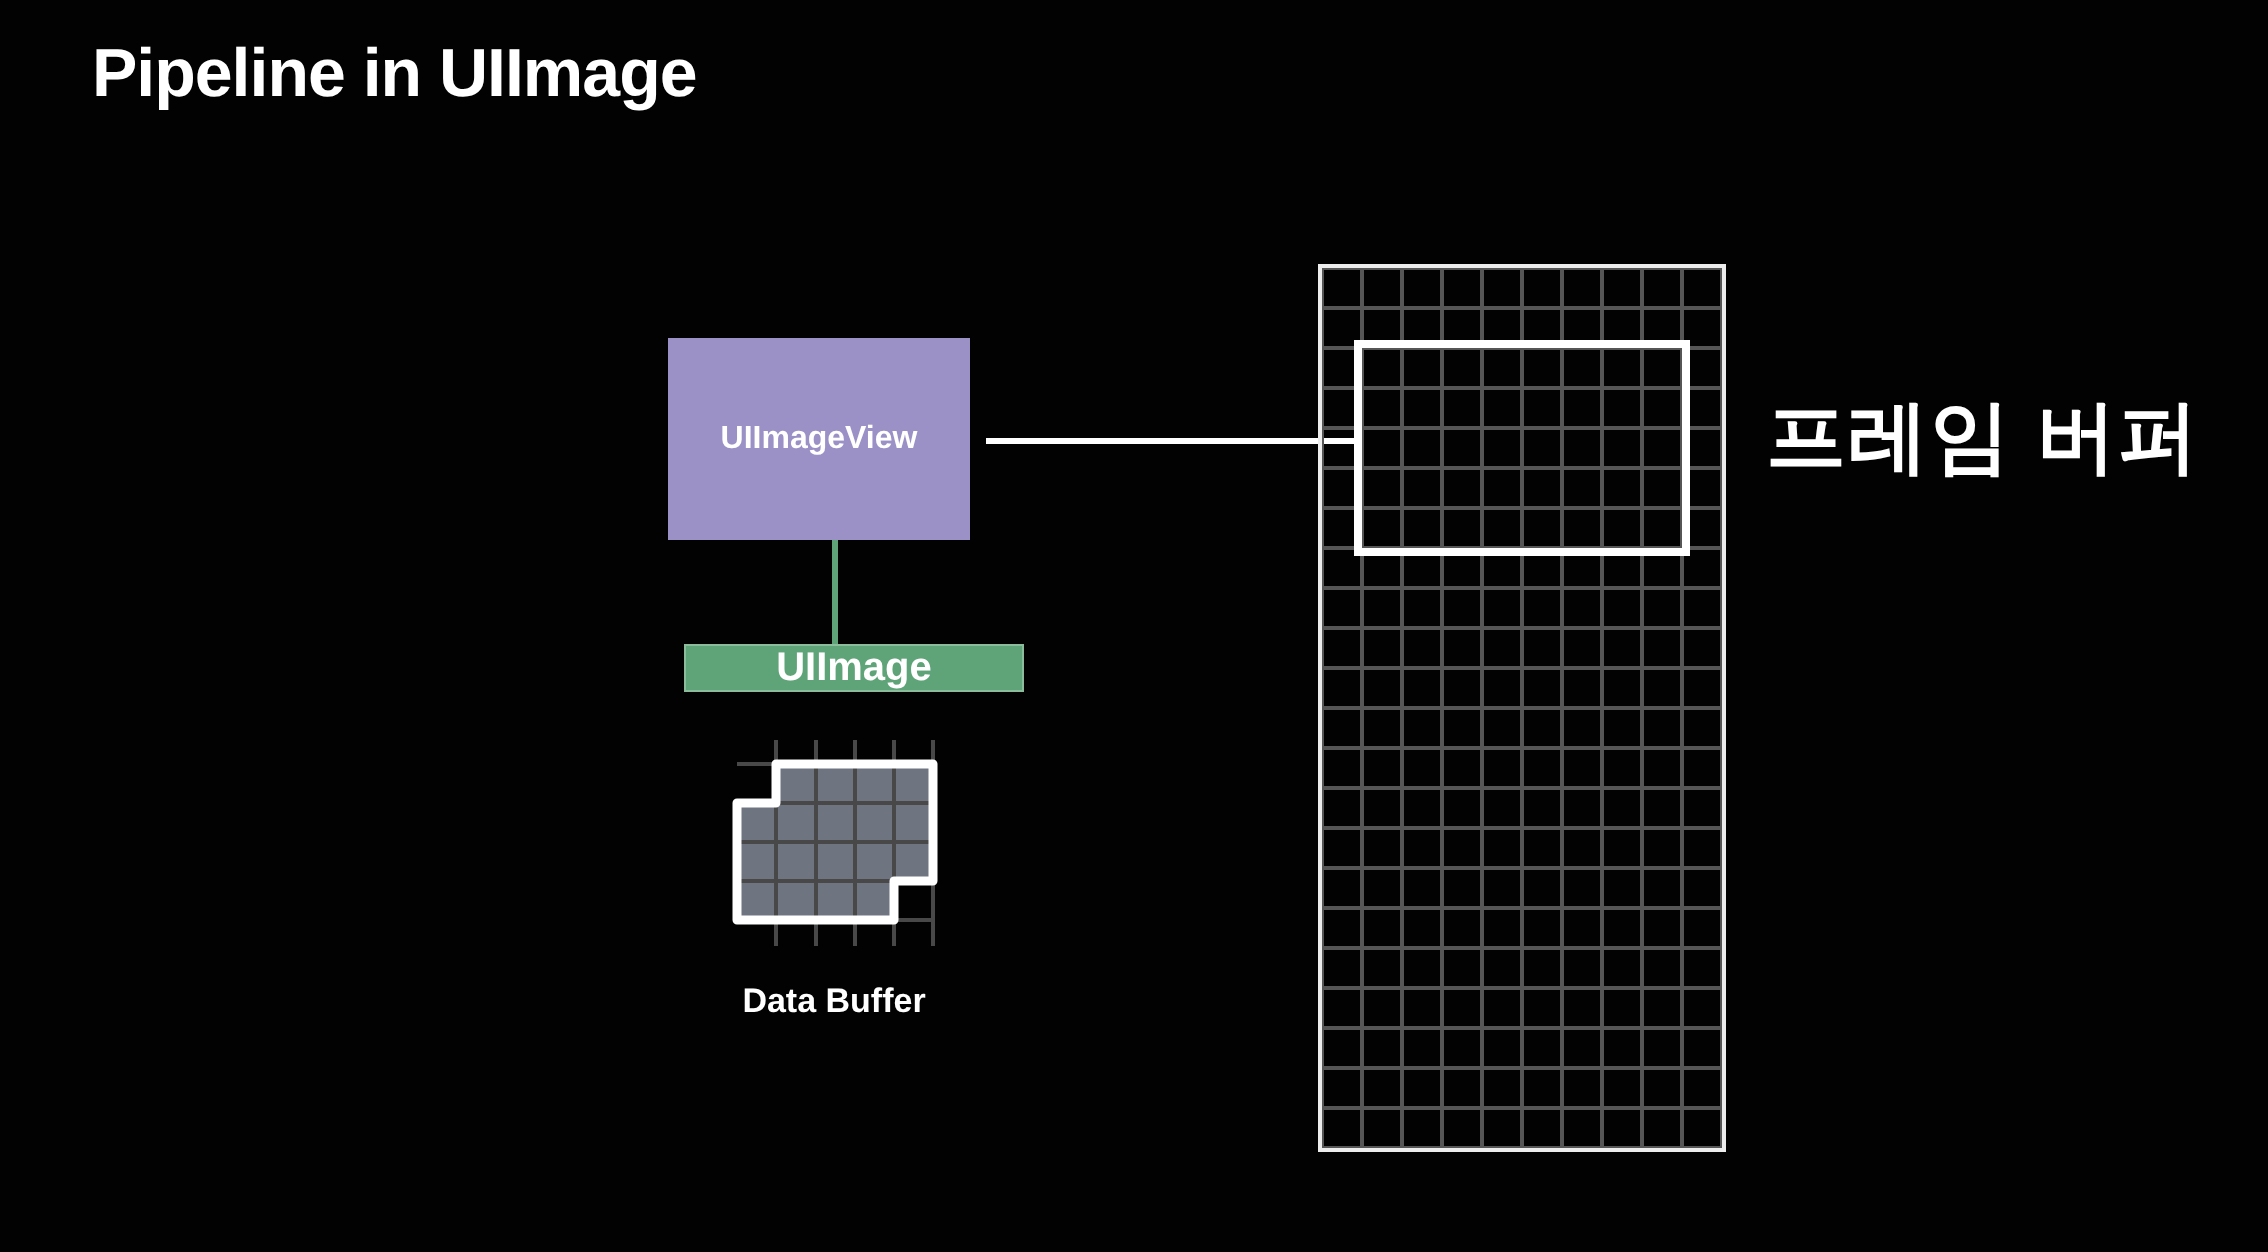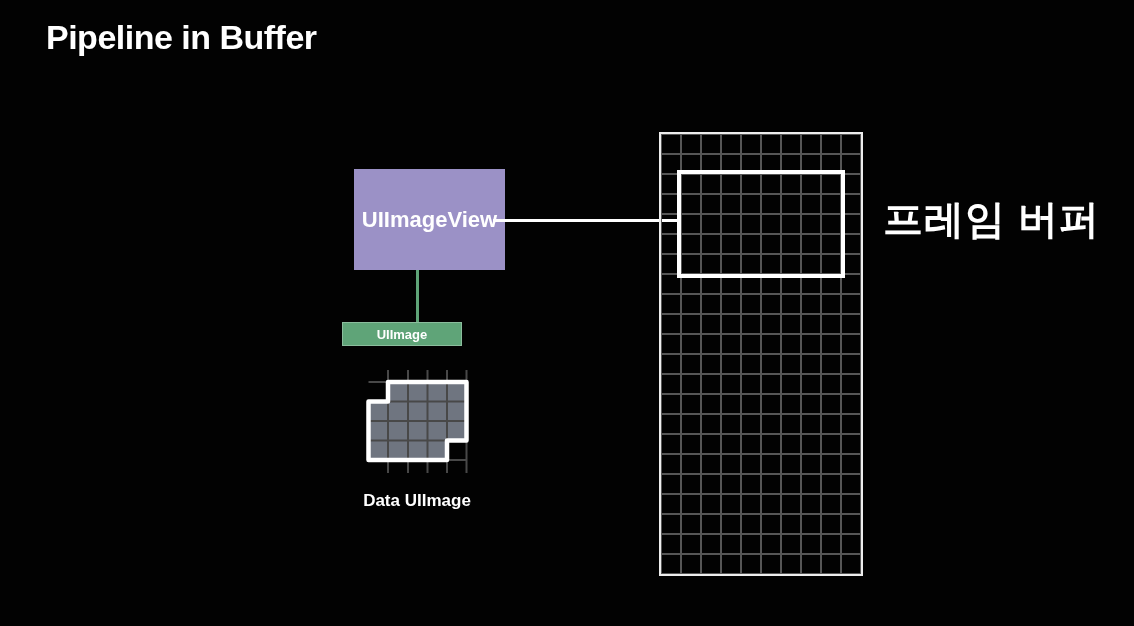--- a/index.html
+++ b/index.html
@@ -8,36 +8,36 @@
     position: relative; overflow: hidden;
     background: var(--background, #020202);
     font-family: "Liberation Sans", "DejaVu Sans", sans-serif;
   }
   .slide-title {
     position: absolute; left: 46px; top: 18px;
     font-size: 34px; font-weight: 700; letter-spacing: -0.5px;
     color: var(--text, #fff);
   }
   .box-uiimageview {
-    position: absolute; left: 354px; top: 169px; width: 151px; height: 101px;
+    position: absolute; left: 334px; top: 169px; width: 151px; height: 101px;
     background: var(--uiimageview_fill, #9b91c6);
     display: flex; align-items: center; justify-content: center;
-    color: var(--text, #fff); font-size: 22px; font-weight: 600;
+    color: var(--text, #fff); font-size: 16px; font-weight: 600;
   }
   .green-connector {
     position: absolute; left: 416px; top: 270px; width: 3px; height: 52px;
     background: var(--connector_green, #5fa478);
   }
   .box-uiimage {
-    position: absolute; left: 342px; top: 322px; width: 120px; height: 24px;
+    position: absolute; left: 342px; top: 322px; width: 170px; height: 24px;
     box-sizing: border-box;
     background: var(--uiimage_fill, #5fa478);
     border: 1px solid rgba(255,255,255,0.28);
     display: flex; align-items: center; justify-content: center;
-    color: var(--text, #fff); font-size: 13px; font-weight: 600;
+    color: var(--text, #fff); font-size: 20px; font-weight: 600;
   }
   .data-buffer-svg { position: absolute; left: 350px; top: 362px; }
   .data-buffer-label {
     position: absolute; left: 342px; top: 491px; width: 150px;
     text-align: center; color: var(--text, #fff);
     font-size: 17px; font-weight: 600;
   }
   .white-connector {
     position: absolute; left: 493px; top: 219px; width: 186px; height: 3px;
     background: var(--connector_white, #fff);
@@ -58,21 +58,21 @@
   }
   .fb-label {
     position: absolute; left: 851px; top: 197px;
     color: var(--text, #fff); font-size: 40px; font-weight: 700;
     letter-spacing: 1px; white-space: nowrap; line-height: 1.1; margin-left: 32px;
   }
 </style>
 </head>
 <body style="--background: #020202; --uiimageview_fill: #9b91c6; --uiimage_fill: #5fa478; --connector_green: #5fa478; --connector_white: #ffffff; --grid_line: #565656; --grid_border: #ededed; --buffer_fill: #6f7580; --buffer_grid_line: #484848; --text: #ffffff;">
 
-<div class="slide-title">Pipeline in Buffer</div>
+<div class="slide-title">Pipeline in UIImage</div>
 
 <div class="box-uiimageview">
   <span>UIImageView</span>
 </div>
 
 <div class="green-connector"></div>
 
 <div class="box-uiimage">
   <span>UIImage</span>
 </div>
@@ -87,21 +87,21 @@
     <line x1="116.5" y1="8" x2="116.5" y2="111"></line>
     <line x1="18.5" y1="20" x2="117" y2="20"></line>
     <line x1="18.5" y1="39.5" x2="117" y2="39.5"></line>
     <line x1="18.5" y1="59" x2="117" y2="59"></line>
     <line x1="18.5" y1="78.5" x2="117" y2="78.5"></line>
     <line x1="18.5" y1="98" x2="117" y2="98"></line>
   </g>
   <polygon points="38,20 116.5,20 116.5,78.5 97,78.5 97,98 18.5,98 18.5,39.5 38,39.5" style="fill:none; stroke:var(--connector_white, #fff); stroke-width:4.5; stroke-linejoin:round"></polygon>
 </svg>
 
-<div class="data-buffer-label">Data UIImage</div>
+<div class="data-buffer-label">Data Buffer</div>
 
 <div class="white-connector"></div>
 
 <div class="fb-grid" style="width: 200px; height: 440px;"></div>
 
 <div class="fb-highlight" style="left: 677px; top: 170px; width: 168px; height: 108px;"></div>
 
 <div class="fb-label">프레임 버퍼</div>
 
 </body></html>

